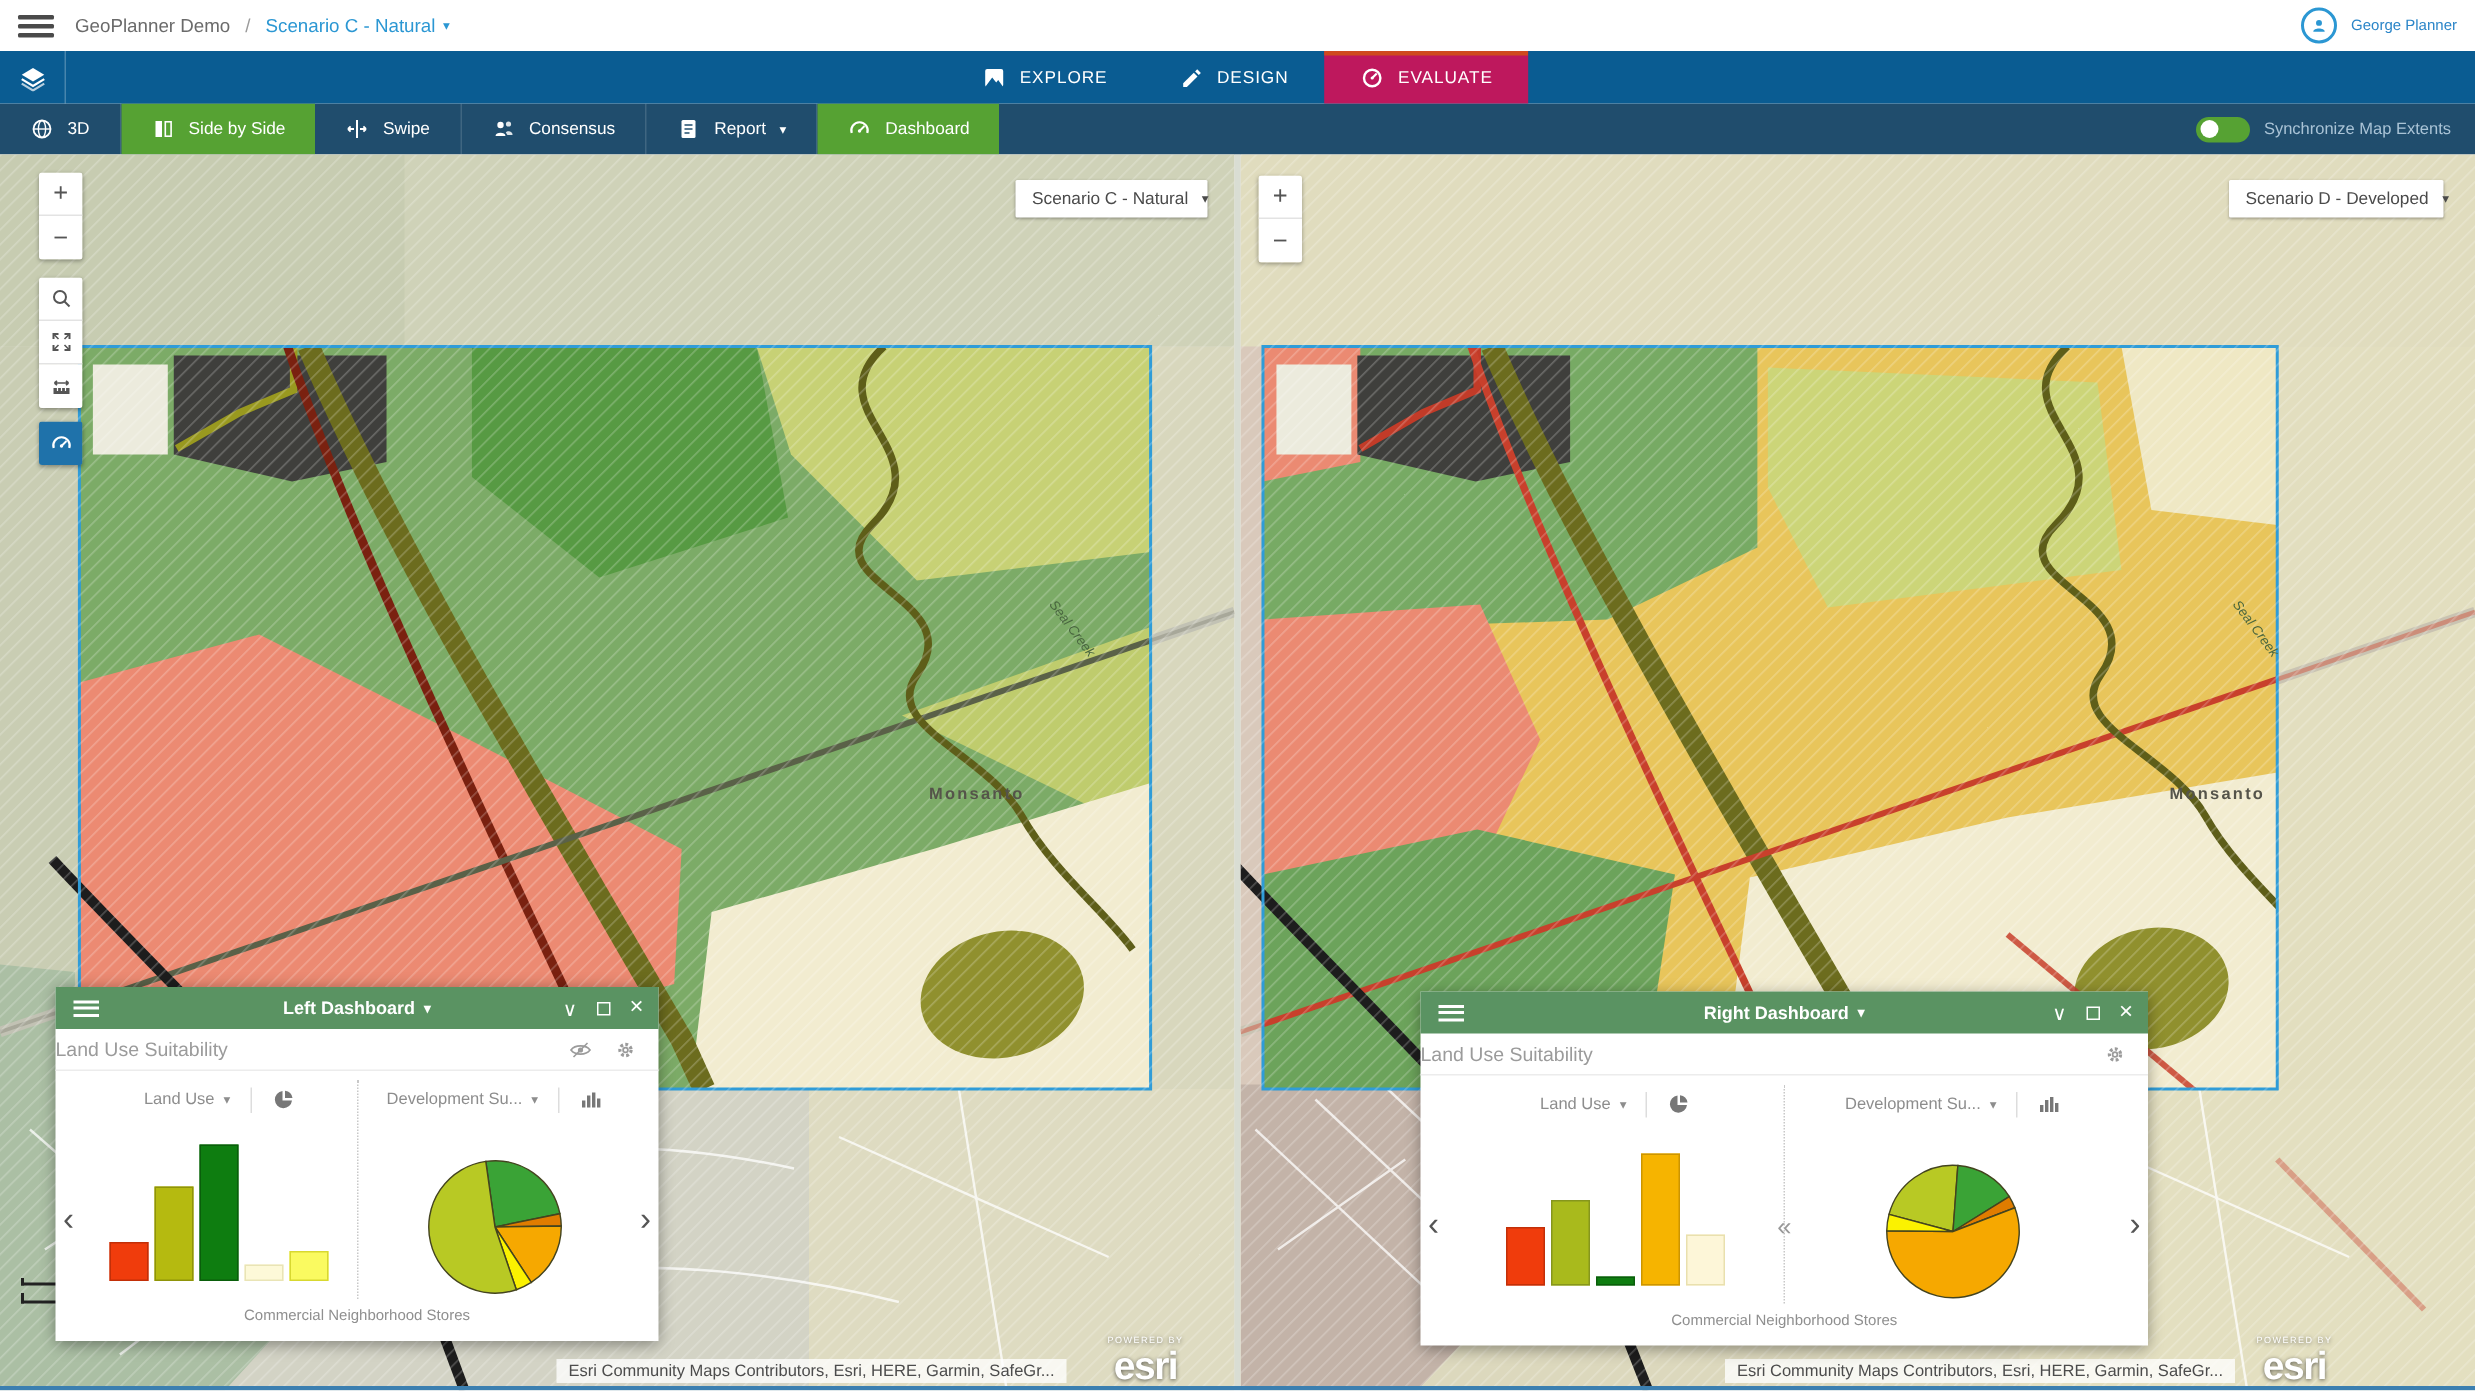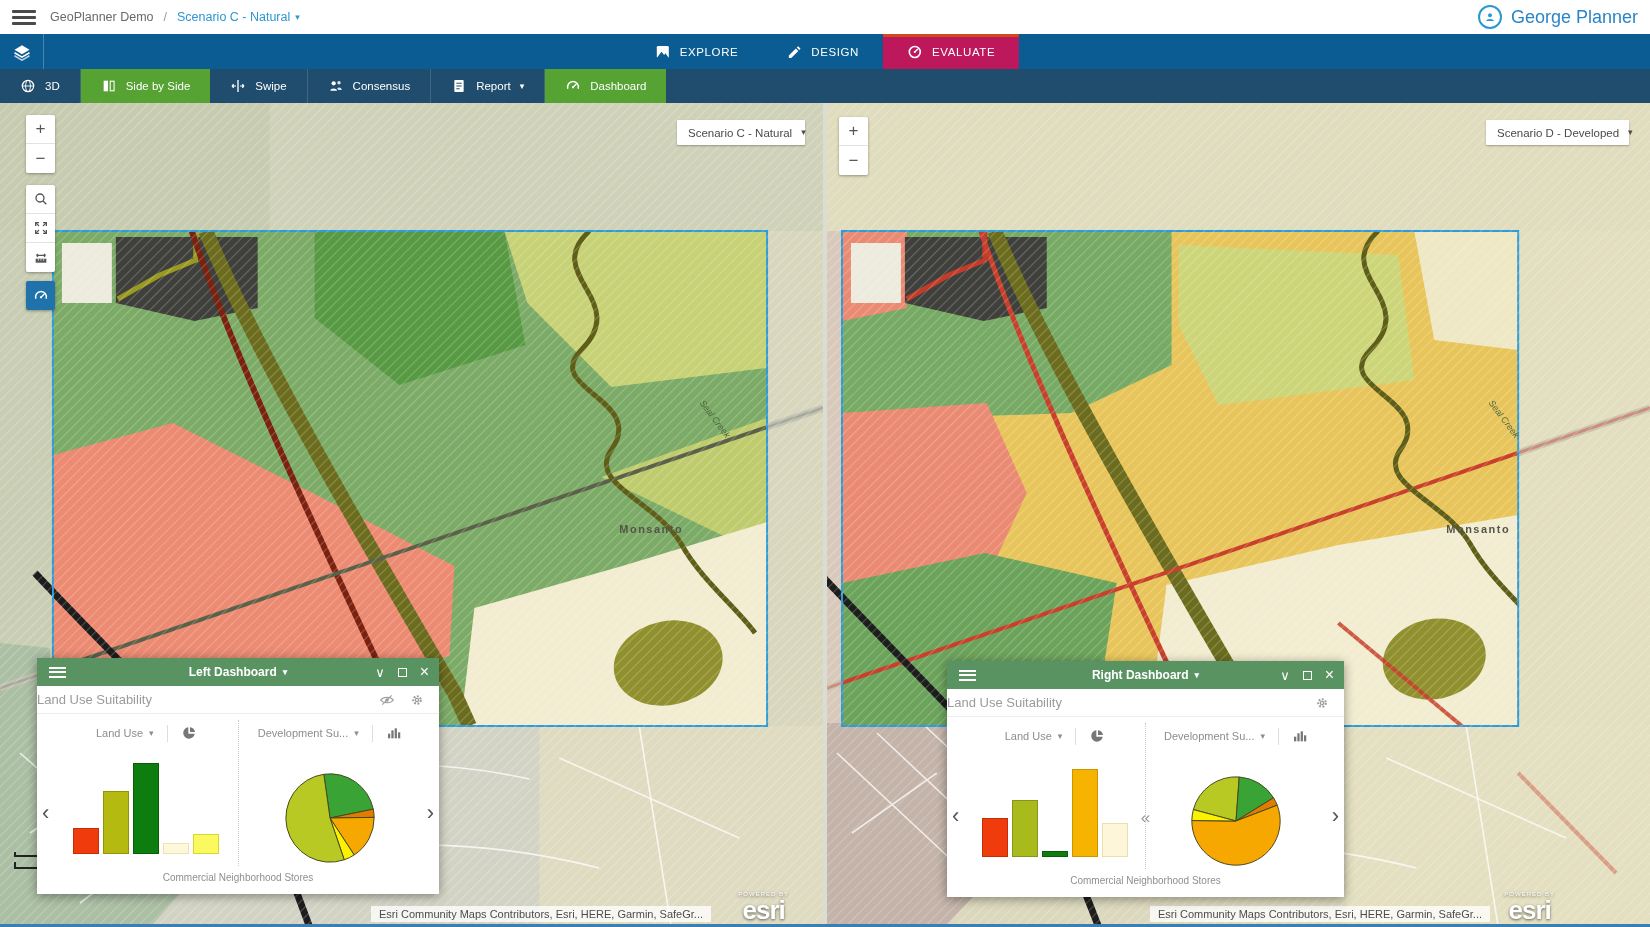--- a/index.html
+++ b/index.html
@@ -8,21 +8,21 @@
 
   
   .topbar { height:34px; background:#fff; display:flex; align-items:center; padding:0 12px; gap:14px; }
   .hamb { width:24px; height:15px; display:flex; flex-direction:column; justify-content:space-between; cursor:pointer; }
   .hamb span { height:3px; background:#4a4a4a; border-radius:1px; }
   .crumbs { display:flex; align-items:center; gap:10px; font-size:12.5px; }
   .crumb-root { color:#6a6a6a; }
   .crumb-sep { color:#9a9a9a; }
   .crumb-cur { color:#2b97d3; display:flex; align-items:center; gap:5px; cursor:pointer; }
   .caret { font-size:9px; line-height:1; }
-  .user { margin-left:auto; display:flex; align-items:center; gap:9px; color:#2a85c8; font-size:18px; cursor:pointer;padding-left:21px; }
+  .user { margin-left:auto; display:flex; align-items:center; gap:9px; color:#2a85c8; font-size:10px; cursor:pointer;padding-left:21px; }
   .avatar { width:24px; height:24px; border:2px solid #2b97d3; border-radius:50%; display:flex; align-items:center; justify-content:center; }
 
   
   .navbar { height:35px; background:#0a5c92; display:flex; position:relative; }
   .layers-btn { width:44px; display:flex; align-items:center; justify-content:center; border-right:1px solid rgba(255,255,255,.25); cursor:pointer; }
   .tabs { position:absolute; left:50%; transform:translateX(-50%); height:100%; display:flex; }
   .tab { display:flex; align-items:center; gap:9px; padding:0 24px; color:#fff; font-size:11.5px; letter-spacing:.6px; cursor:pointer; }
   .tab.active { background:#be185d; box-shadow:inset 0 3px 0 #cf4a1f; }
 
   
@@ -212,20 +212,26 @@
     </div>
     <div class="tbtn green">
       <span>
           <svg class="icon16" viewBox="0 0 24 24">
             <path d="M4.2 16a8.2 8.2 0 1 1 15.6 0" fill="none" stroke="#fff" stroke-width="2.2"></path>
             <path d="M12 14 17 9" stroke="#fff" stroke-width="2"></path>
             <circle cx="12" cy="14" r="1.7" fill="#fff"></circle>
           </svg>
         </span>
       <span>Dashboard</span>
+    </div>
+    <div class="sync">
+      <span class="toggle">
+          <span class="knob"></span>
+        </span>
+      <span>Synchronize Map Extents</span>
     </div>
   </div>
 
   <div class="maps">
 
     <div class="pane">
       <svg class="map-svg" viewBox="0 0 824 824" preserveAspectRatio="none">
         <defs>
           <pattern id="hatchL" width="7" height="7" patternTransform="rotate(45)" patternUnits="userSpaceOnUse">
             <line x1="0" y1="0" x2="0" y2="7" stroke="#ffffff" stroke-width="2.2" opacity="0.22"></line>
@@ -479,21 +485,21 @@
       <div class="mapctrl" style="left:12px; top:14px;">
         <div class="mbtn">+</div>
         <div class="mbtn">−</div>
       </div>
 
       <div class="scenario" style="left:659px; width:143px;">
         <span>Scenario D - Developed</span>
         <span class="caret">▾</span>
       </div>
 
-      <div class="dash" style="left:120px; top:558px; width:397px; height:236px;">
+      <div class="dash" style="left:120px; top:558px; width:485px; height:236px;">
         <div class="dash-head">
           <div class="dash-burger">
               <span></span>
               <span></span>
               <span></span>
             </div>
           <div class="dash-title-wrap">
             <span>Right Dashboard</span>
             <span class="caret">▾</span>
           </div>

